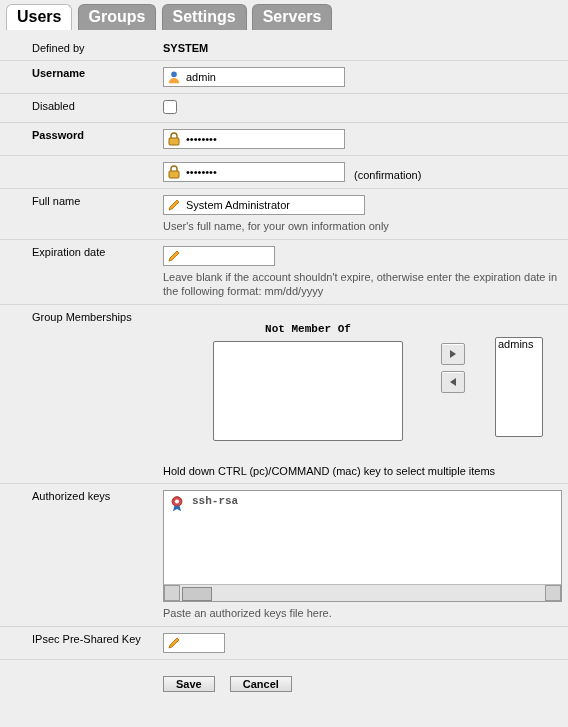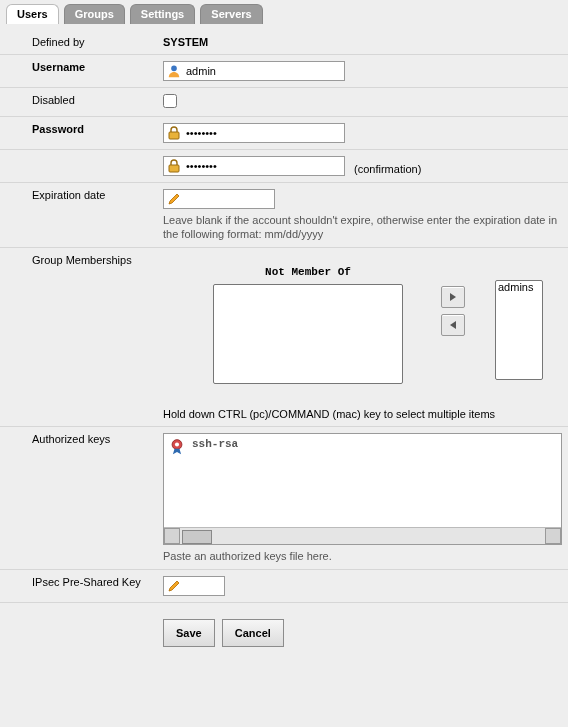--- a/index.html
+++ b/index.html
@@ -26,21 +26,21 @@
     display:inline-block;
     padding:3px 10px 4px 10px;
     margin-right:2px;
     background:#9c9c9c;
     color:#ffffff;
     font-weight:bold;
     border:1px solid #888;
     border-bottom:none;
     border-radius:6px 6px 0 0;
     cursor:pointer;
-    font-size:11px;
+    font-size:16px;
   }
   .tab.active{
     background:#ffffff;
     color:#000000;
     border-color:#bbb;
   }
 
   
   .form{
     margin:6px 0 0 0;
@@ -171,27 +171,27 @@
   }
   .keys-hscroll .ab.left{left:0;}
   .keys-hscroll .ab.right{right:0;}
 
   
   .btnrow{
     margin-top:10px;
   }
   .btn{
     display:inline-block;
-    padding:7px 12px;
+    padding:1px 12px;
     font-weight:bold;
     font-size:11px;
     background:linear-gradient(#f6f6f6,#dcdcdc);
     border:1px solid #8c8c8c;
     cursor:pointer;
-    margin-right:4px;
+    margin-right:12px;
   }
 
   
   .i-user{width:14px;height:14px;}
   .i-lock{width:12px;height:14px;}
   .i-pencil{width:14px;height:14px;}
   .i-rosette{width:18px;height:18px;}
 </style>
 </head>
 <body>
@@ -260,20 +260,34 @@
             <rect x="1" y="6" width="10" height="7" rx="1" fill="#e8b23a" stroke="#9a6c10"></rect>
             <path d="M3 6V4a3 3 0 016 0v2" fill="none" stroke="#9a6c10" stroke-width="1.4"></path>
           </svg>
         </span>
         <input type="password" style="width: 150px;" value="••••••••">
       </span>
       <span style="margin-left:6px;">(confirmation)</span>
     </td>
   </tr>
 
+  <tr>
+    <td class="label">Full name</td>
+    <td>
+      <span class="field" style="width:200px;">
+        <span class="icon-slot">
+          <svg class="i-pencil" viewBox="0 0 14 14">
+            <path d="M2 12l1-3 7-7 2 2-7 7-3 1z" fill="#f5a623" stroke="#b06a00" stroke-width="0.8"></path>
+          </svg>
+        </span>
+        <input type="text" style="width: 170px;" value="System Administrator">
+      </span>
+      <div class="hint">User's full name, for your own information only</div>
+    </td>
+  </tr>
 
   <tr>
     <td class="label">Expiration date</td>
     <td>
       <span class="field" style="width:110px;">
         <span class="icon-slot">
           <svg class="i-pencil" viewBox="0 0 14 14">
             <path d="M2 12l1-3 7-7 2 2-7 7-3 1z" fill="#f5a623" stroke="#b06a00" stroke-width="0.8"></path>
           </svg>
         </span>

